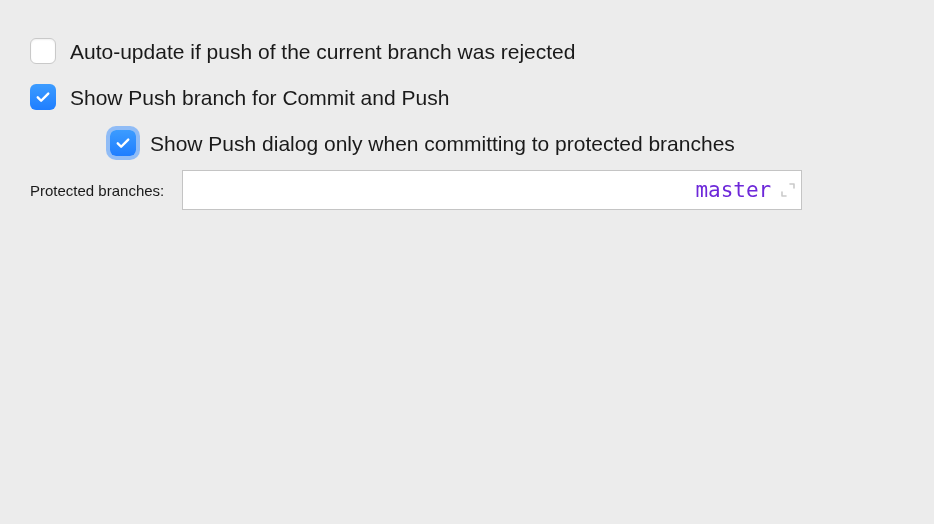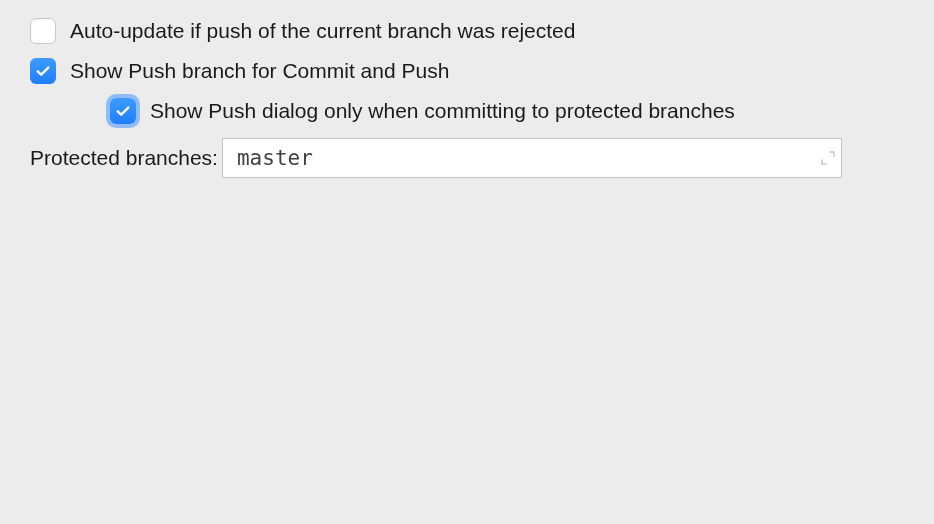--- a/index.html
+++ b/index.html
@@ -11,22 +11,23 @@
       width: 934px;
       height: 524px;
       background: #ececec;
       font-family: -apple-system, "Helvetica Neue", Arial, sans-serif;
       font-size: 20px;
       color: #1a1a1a;
       padding: 18px 30px;
     }
     .row {
       display: flex;
-      align-items: center;
+      align-items: flex-end;
       margin-bottom: 14px;
+      margin-top: 20px;
     }
     .row.nested {
       margin-left: 40px;
       padding-left: 40px;
     }
     .row.field {
       margin-top: 14px;
       align-items: center;
     }
     .checkbox {
@@ -54,38 +55,39 @@
     }
     .checkbox.checked svg {
       width: 18px;
       height: 18px;
     }
     .label {
       font-size: 21px;
       line-height: 1.2;
     }
     .field-label {
-      font-size: 21px;
-      margin-right: 4px;
+      font-size: 15px;
+      margin-right: 18px;
     }
     .text-input-wrap {
       position: relative;
       flex: 1;
       max-width: 620px;
     }
     .text-input {
       width: 100%;
       height: 40px;
       font-family: "Menlo", "Consolas", monospace;
       font-size: 21px;
       padding: 4px 30px 4px 14px;
       border: 1px solid #c4c4c4;
       background: #ffffff;
-      color: #404040;
+      color: #6d28d9;
       outline: none;
+      text-align: right;
     }
     .expand-icon {
       position: absolute;
       right: 6px;
       top: 50%;
       transform: translateY(-50%);
       width: 16px;
       height: 16px;
       opacity: 0.45;
     }

